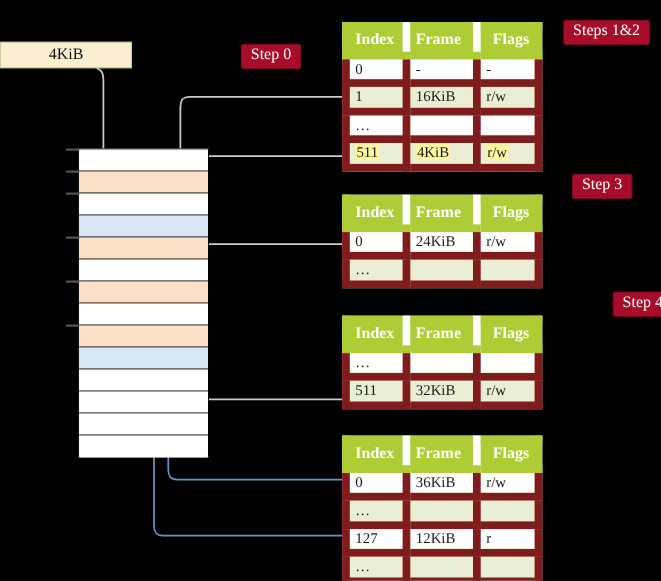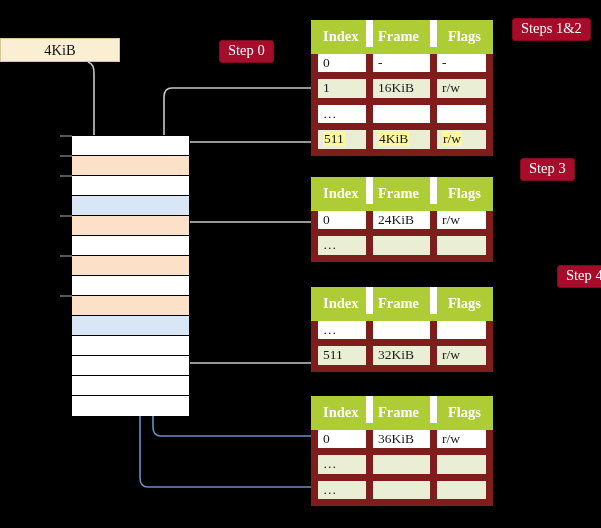--- a/index.html
+++ b/index.html
@@ -303,20 +303,25 @@
         <tr class="row-white">
           <td class="c-index">0</td>
           <td class="c-frame">36KiB</td>
           <td class="c-flags">r/w</td>
         </tr>
         <tr class="row-tint">
           <td class="c-index">…</td>
           <td class="c-frame"></td>
           <td class="c-flags"></td>
         </tr>
+        <tr class="row-white">
+          <td class="c-index">127</td>
+          <td class="c-frame">12KiB</td>
+          <td class="c-flags">r</td>
+        </tr>
         <tr class="row-tint">
           <td class="c-index">…</td>
           <td class="c-frame"></td>
           <td class="c-flags"></td>
         </tr>
       </tbody>
     </table>
 
 </div>
 

